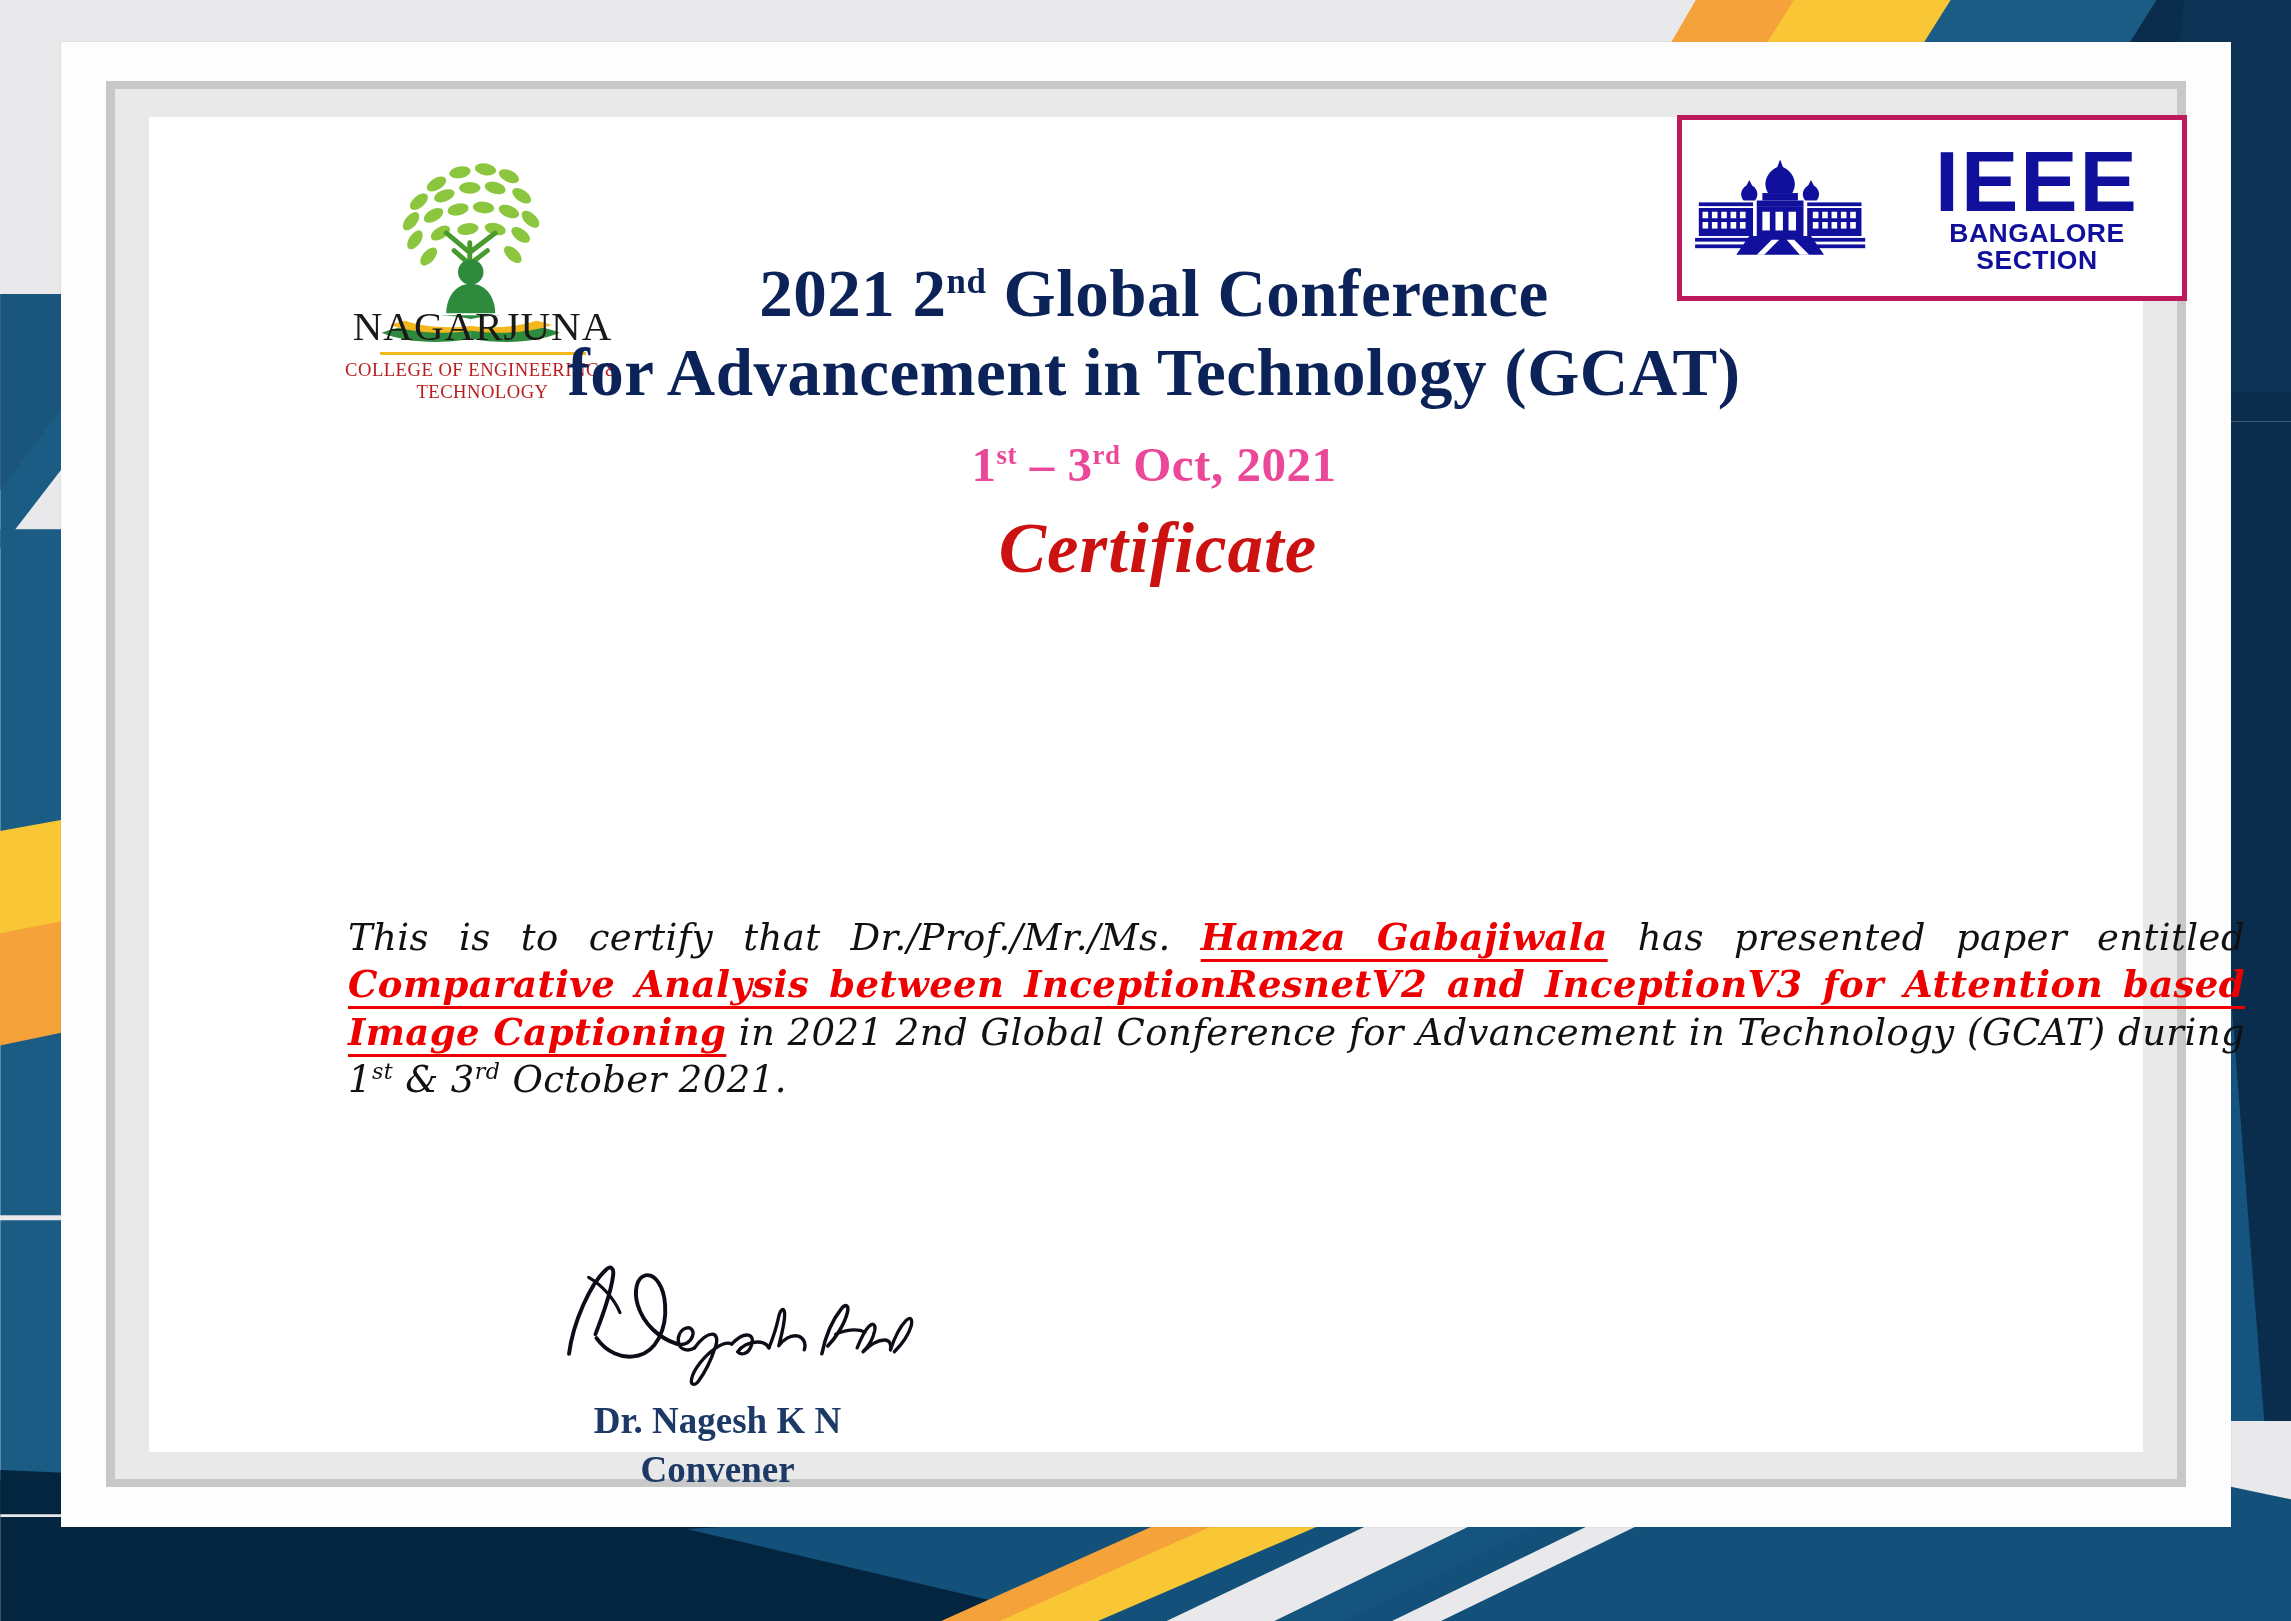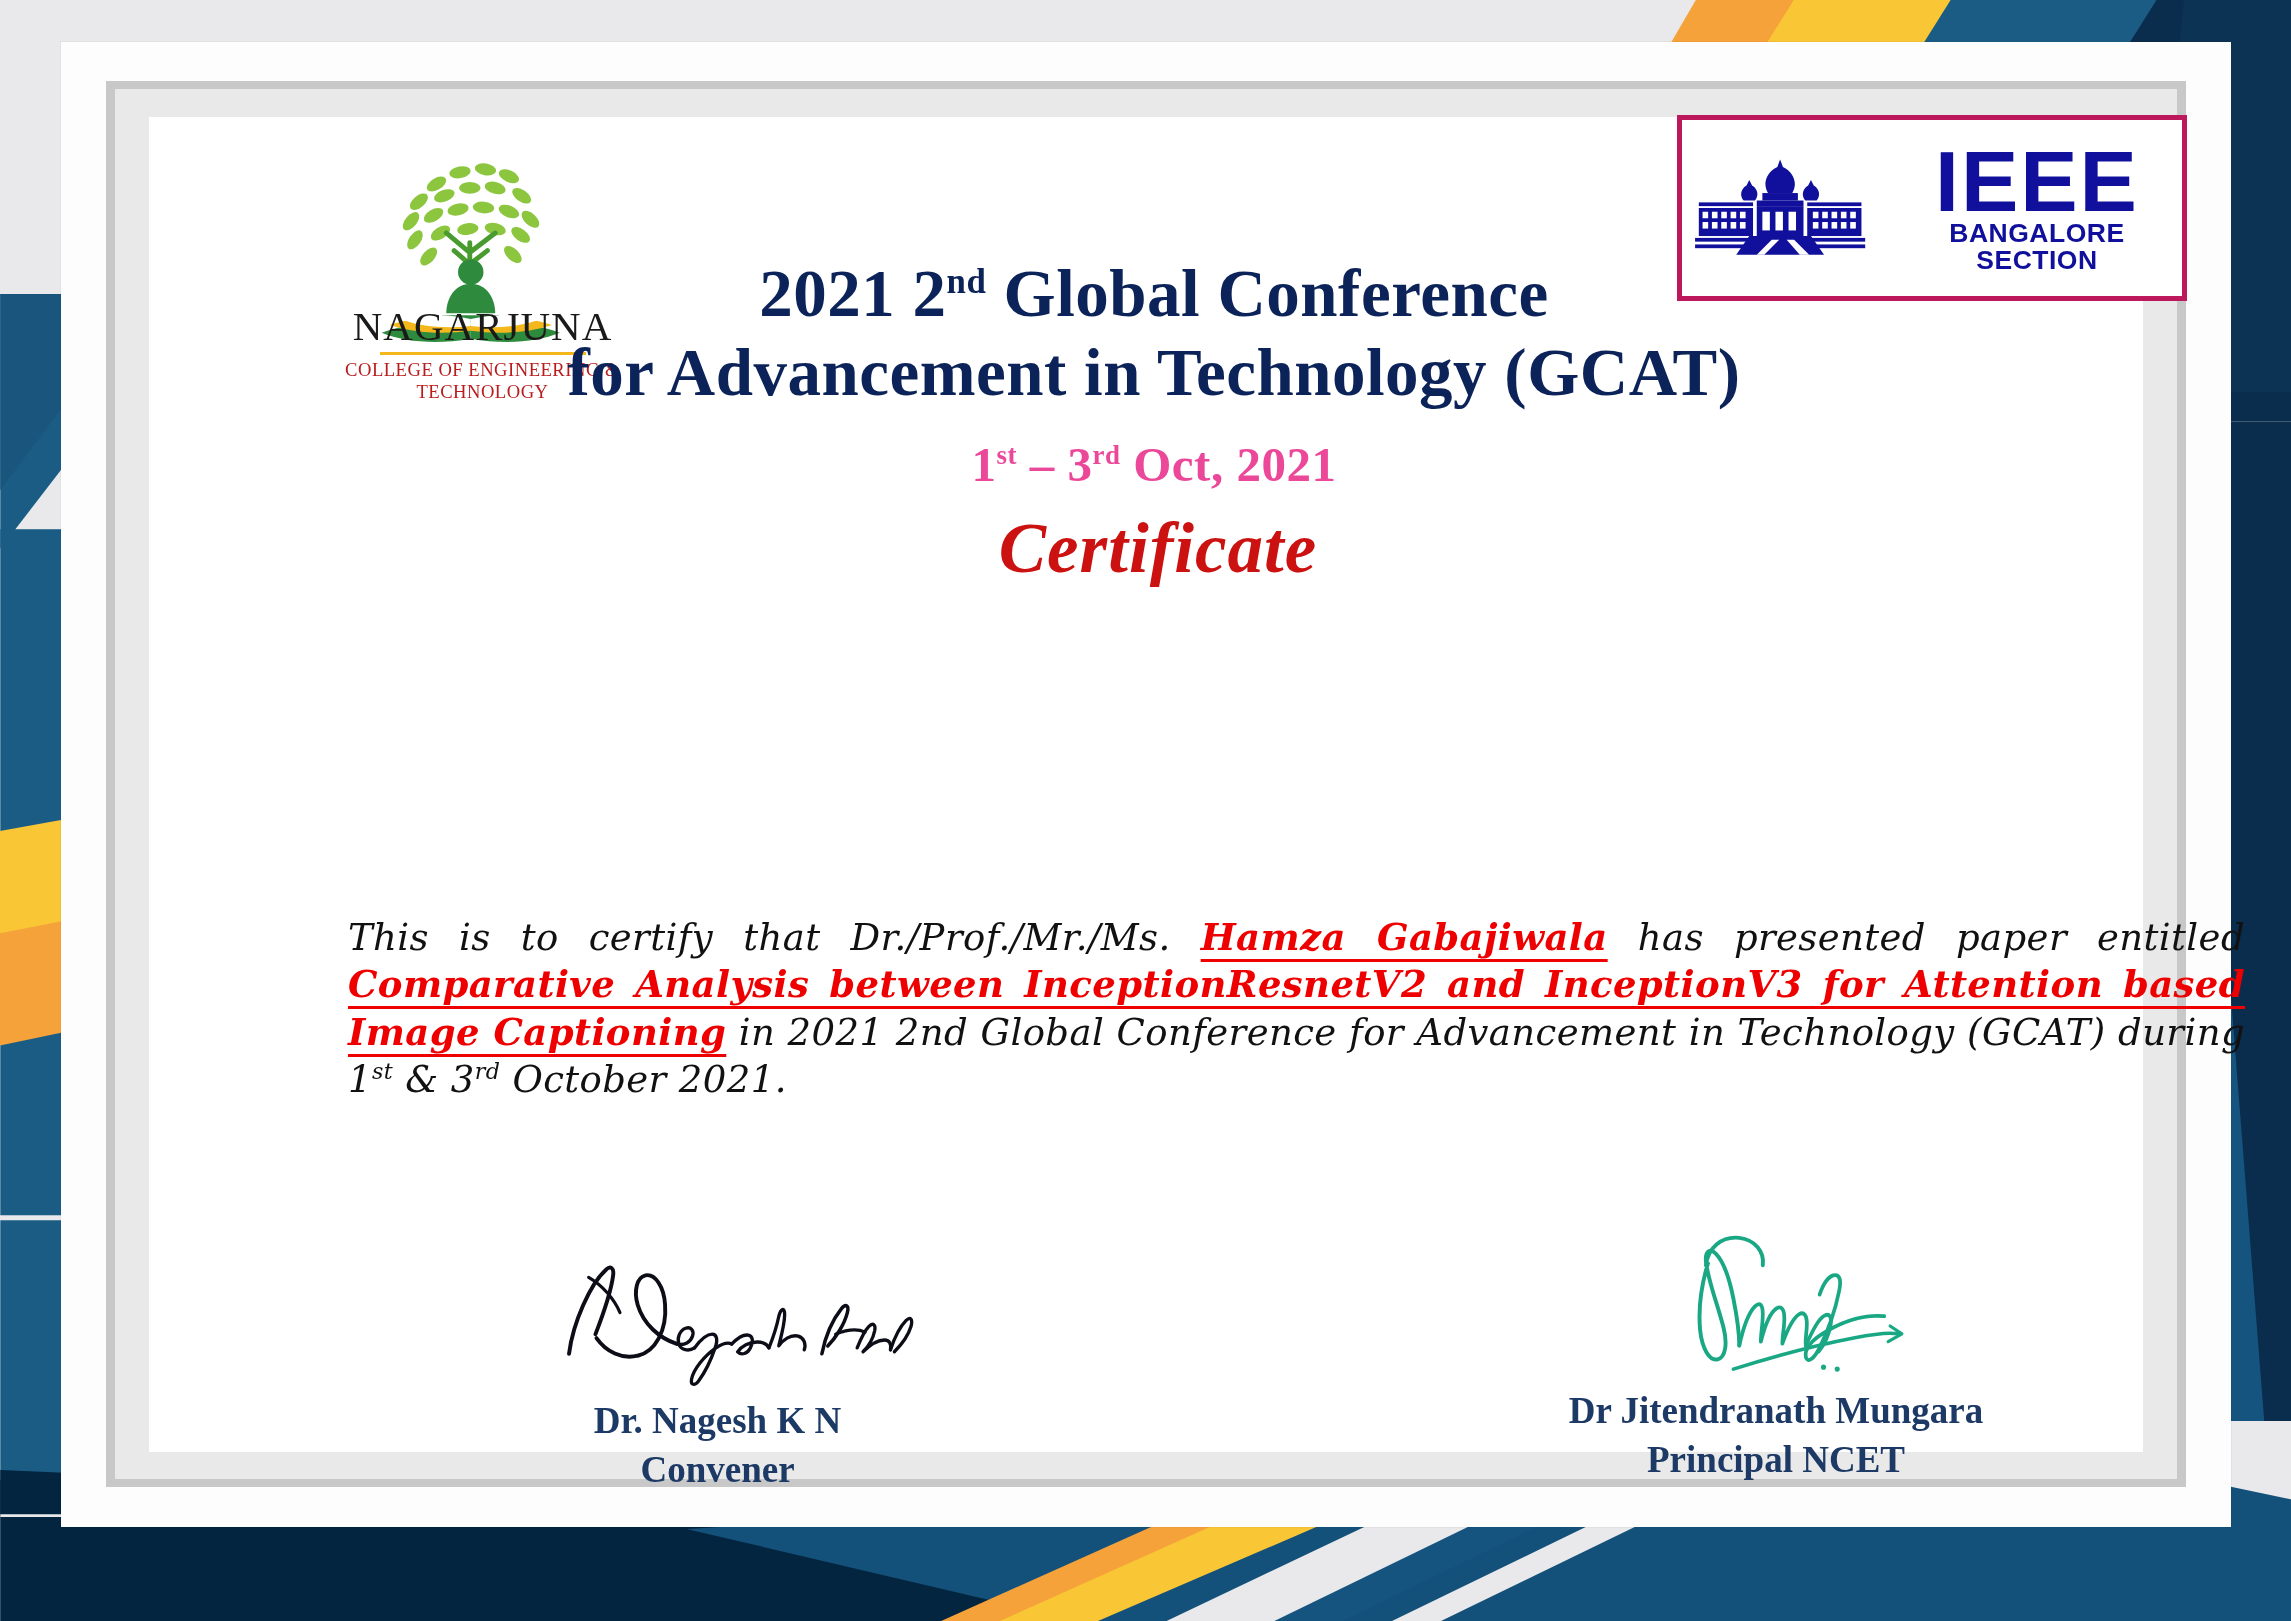--- a/index.html
+++ b/index.html
@@ -296,35 +296,16 @@
             <path d="M330 92 C340 88 352 86 360 90" stroke-width="3.2"></path>
             <path d="M352 106 C356 96 360 88 364 84 C368 80 371 82 370 88 C368 98 362 106 358 110 C364 104 372 98 380 98 C385 98 387 102 386 108" stroke-width="3.4"></path>
             <path d="M386 108 C390 96 396 84 402 78 C406 74 409 76 407 84 C404 94 396 104 390 110" stroke-width="3.4"></path>
           </g>
         </svg>
       </div>
       <div class="sig-name">Dr. Nagesh K N</div>
       <div class="sig-name" style="margin-top:0;">Convener</div>
     </div>
 
-    <div class="sig-block sig-right">
-      <div class="sig-img">
-        <svg width="431" height="157" viewBox="0 0 440 160" xmlns="http://www.w3.org/2000/svg">
-          <g fill="none" stroke="#1aa884" stroke-linecap="round" stroke-linejoin="round">
-            <path d="M148 42 C150 24 164 12 182 14 C198 16 208 28 206 42" stroke-width="4"></path>
-            <path d="M150 40 C144 60 140 86 142 108 C144 128 152 140 160 138 C168 136 170 122 166 106 C160 82 150 58 148 38 C147 28 152 24 158 30 C166 38 172 56 176 76 C180 96 182 112 182 124" stroke-width="4"></path>
-            <path d="M182 124 C186 106 192 90 198 84 C203 79 206 82 206 92 C206 102 204 112 204 120 C208 104 214 90 220 86 C225 83 228 87 228 96 C228 106 226 114 226 122 C231 108 237 96 243 92 C248 89 251 93 251 102 C251 110 249 118 250 124" stroke-width="3.8"></path>
-            <path d="M250 124 C256 110 262 98 268 94 C274 90 277 95 275 104 C273 114 268 124 263 130" stroke-width="3.8"></path>
-            <path d="M264 72 C268 60 274 52 280 52 C285 52 286 58 284 68 C280 88 272 110 264 126 C258 138 252 142 250 136 C248 128 256 118 270 110 C290 98 312 92 330 94" stroke-width="3.8"></path>
-            <path d="M176 148 C214 136 258 124 300 116 C320 112 334 110 344 112" stroke-width="3.6"></path>
-            <path d="M336 104 L348 112 L334 120" stroke-width="3.2"></path>
-            <circle cx="268" cy="146" r="2.6" fill="#1aa884" stroke="none"></circle>
-            <circle cx="282" cy="148" r="2.6" fill="#1aa884" stroke="none"></circle>
-          </g>
-        </svg>
-      </div>
-      <div class="sig-name">Dr Jitendranath Mungara</div>
-      <div class="sig-name" style="margin-top:0;">Principal NCET</div>
-    </div>
 
   </div>
 </div>
 
 
 </body></html>

